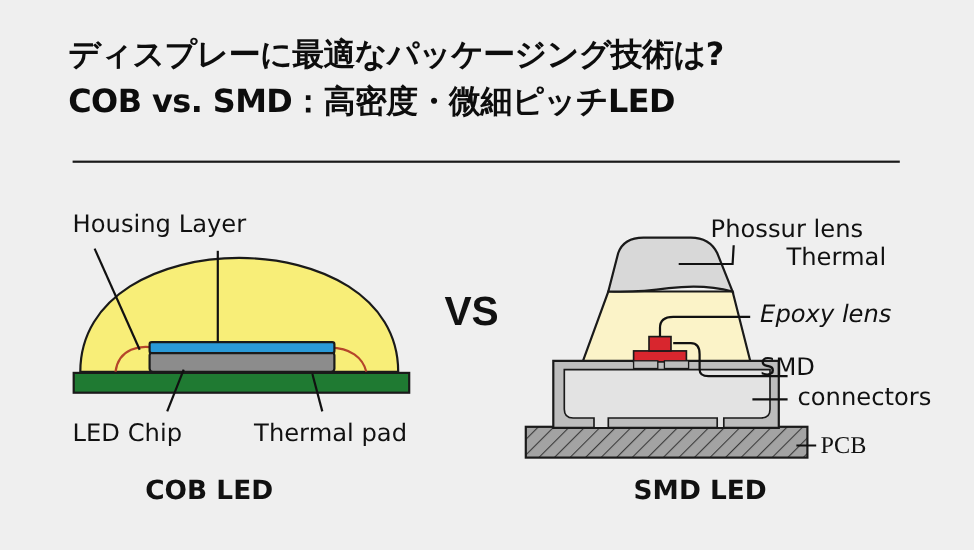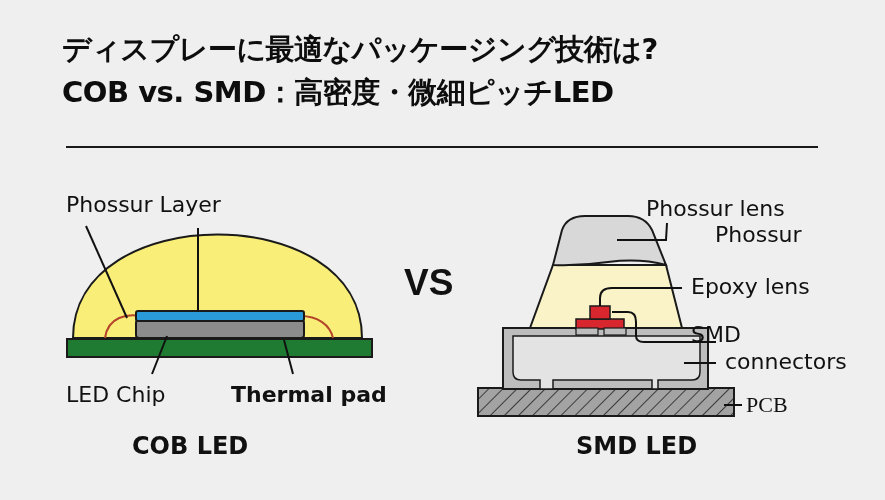--- a/index.html
+++ b/index.html
@@ -85,26 +85,26 @@
   <rect x="576" y="328" width="22" height="7" fill="#bdbdbd" stroke="#1a1a1a" stroke-width="1.2"></rect>
   <rect x="604" y="328" width="22" height="7" fill="#bdbdbd" stroke="#1a1a1a" stroke-width="1.2"></rect>
 
   <path d="M600,306 L600,298 Q600,288 612,288 L682,288" fill="none" stroke="#111" stroke-width="2"></path>
   <path d="M612,312 L628,312 Q636,312 636,322 L636,336 Q636,342 644,342 L716,342" fill="none" stroke="#111" stroke-width="2"></path>
   <line x1="684" y1="363" x2="716" y2="363" stroke="#111" stroke-width="2"></line>
   <line x1="724" y1="405" x2="742" y2="405" stroke="#111" stroke-width="2"></line>
   <path d="M617,240 L666,240 L667,223" fill="none" stroke="#111" stroke-width="2"></path>
 </svg>
 
-<div class="lbl" style="left:66px;top:192px;">Phossur Layer</div>
+<div class="lbl" style="left:66px;top:192px;">Housing Layer</div>
 <div class="lbl" style="left:66px;top:382px;text-align:center;">LED Chip</div>
-<div class="lbl" style="left:231px;top:382px;font-weight:bold;">Thermal pad</div>
+<div class="lbl" style="left:231px;top:382px;">Thermal pad</div>
 <div class="caption" style="left:132px;top:432px;">COB LED</div>
 
 <div class="vs">VS</div>
 
 <div class="lbl" style="left:646px;top:196px;">Phossur lens</div>
-<div class="lbl" style="left:715px;top:222px;">Phossur</div>
-<div class="lbl" style="left:691px;top:274px;">Epoxy lens</div>
+<div class="lbl" style="left:715px;top:222px;">Thermal</div>
+<div class="lbl" style="left:691px;top:274px;font-style:italic;">Epoxy lens</div>
 <div class="lbl" style="left:691px;top:322px;text-align:center;">SMD</div>
 <div class="lbl" style="left:725px;top:349px;">connectors</div>
 <div class="lbl" style="left:746px;top:392px;font-family:Liberation Serif, serif;">PCB</div>
 <div class="caption" style="left:576px;top:432px;">SMD LED</div>
 
 </body></html>

